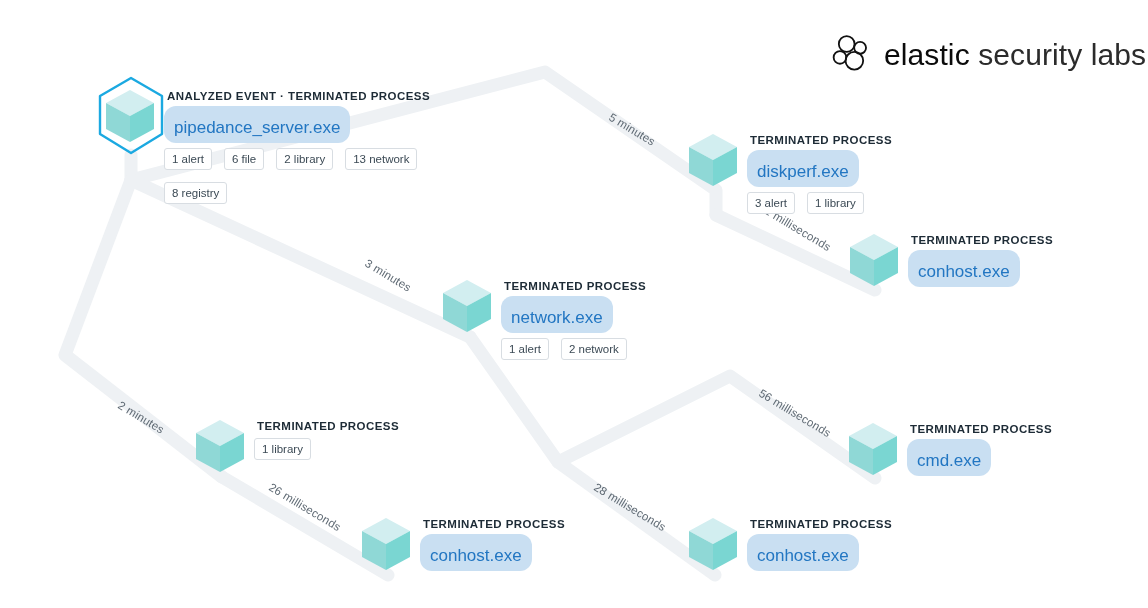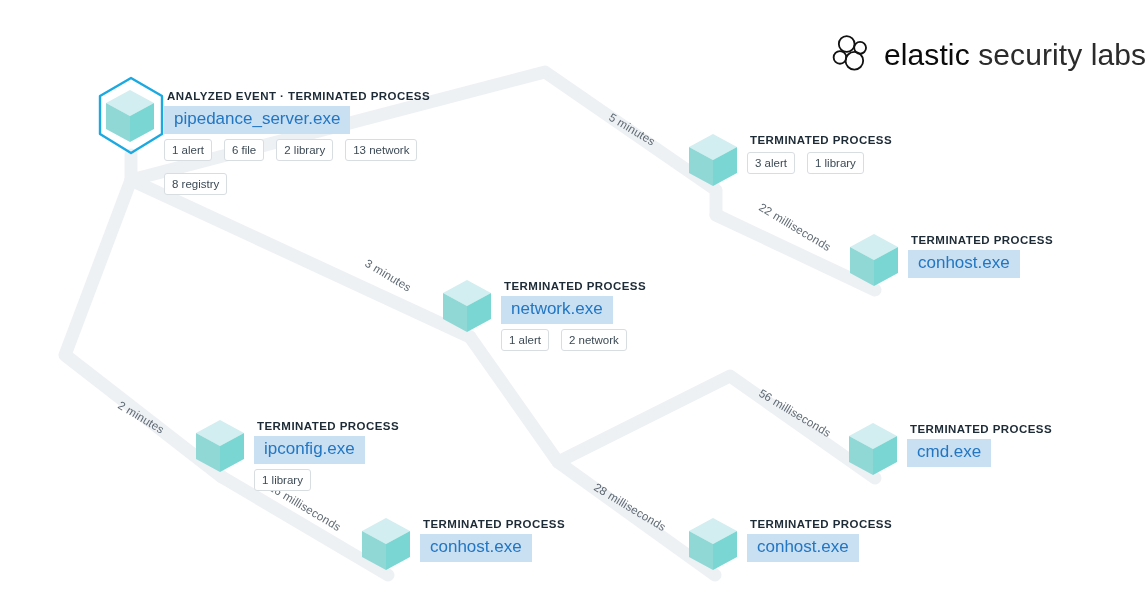--- a/index.html
+++ b/index.html
@@ -25,21 +25,21 @@
   .node-body{position:absolute;left:64px;top:6px;}
   .kind{
     font-size:11.5px;font-weight:700;letter-spacing:.45px;
     color:#1d2b36;white-space:nowrap;line-height:13px;
     padding-left:3px;
   }
   .pname{
     display:inline-block;margin-top:3px;
     background:#c9dff2;color:#2276c2;
     font-size:17px;line-height:22px;
-    padding:2px 10px 4px 10px;border-radius:0;white-space:nowrap;
+    padding:11px 10px 4px 10px;border-radius:12px;white-space:nowrap;
   }
   .pills{margin-top:5px;display:flex;flex-wrap:wrap;gap:8px;max-width:210px;}
   .pill{
     font-size:11.5px;line-height:14px;color:#3c4a55;
     border:1px solid #d8dde2;background:#fff;
     padding:3px 7px;border-radius:3px;white-space:nowrap;
     margin:0 4px 4px 0;
   }
   .pills.wide{max-width:260px;}
 
@@ -105,20 +105,21 @@
   </div>
 
   <div class="node" style="left:683px;top:128px;">
     <svg class="cube" viewBox="0 0 60 64">
       <polygon points="30,6 54,19 30,32 6,19" fill="#d2eef0"></polygon>
       <polygon points="6,19 30,32 30,58 6,45" fill="#8fd8d6"></polygon>
       <polygon points="54,19 30,32 30,58 54,45" fill="#7ad6d2"></polygon>
     </svg>
     <div class="node-body">
       <div class="kind">TERMINATED PROCESS</div>
+      <div class="pname">diskperf.exe</div>
       <div class="pills">
         <span class="pill">3 alert</span>
         <span class="pill">1 library</span>
       </div>
     </div>
   </div>
 
   <div class="node" style="left:844px;top:228px;">
     <svg class="cube" viewBox="0 0 60 64">
       <polygon points="30,6 54,19 30,32 6,19" fill="#d2eef0"></polygon>
@@ -160,21 +161,20 @@
   </div>
 
   <div class="node" style="left:190px;top:414px;">
     <svg class="cube" viewBox="0 0 60 64">
       <polygon points="30,6 54,19 30,32 6,19" fill="#d2eef0"></polygon>
       <polygon points="6,19 30,32 30,58 6,45" fill="#8fd8d6"></polygon>
       <polygon points="54,19 30,32 30,58 54,45" fill="#7ad6d2"></polygon>
     </svg>
     <div class="node-body">
       <div class="kind">TERMINATED PROCESS</div>
-      <div class="pname">ipconfig.exe</div>
       <div class="pills">
         <span class="pill">1 library</span>
       </div>
     </div>
   </div>
 
   <div class="node" style="left:356px;top:512px;">
     <svg class="cube" viewBox="0 0 60 64">
       <polygon points="30,6 54,19 30,32 6,19" fill="#d2eef0"></polygon>
       <polygon points="6,19 30,32 30,58 6,45" fill="#8fd8d6"></polygon>

